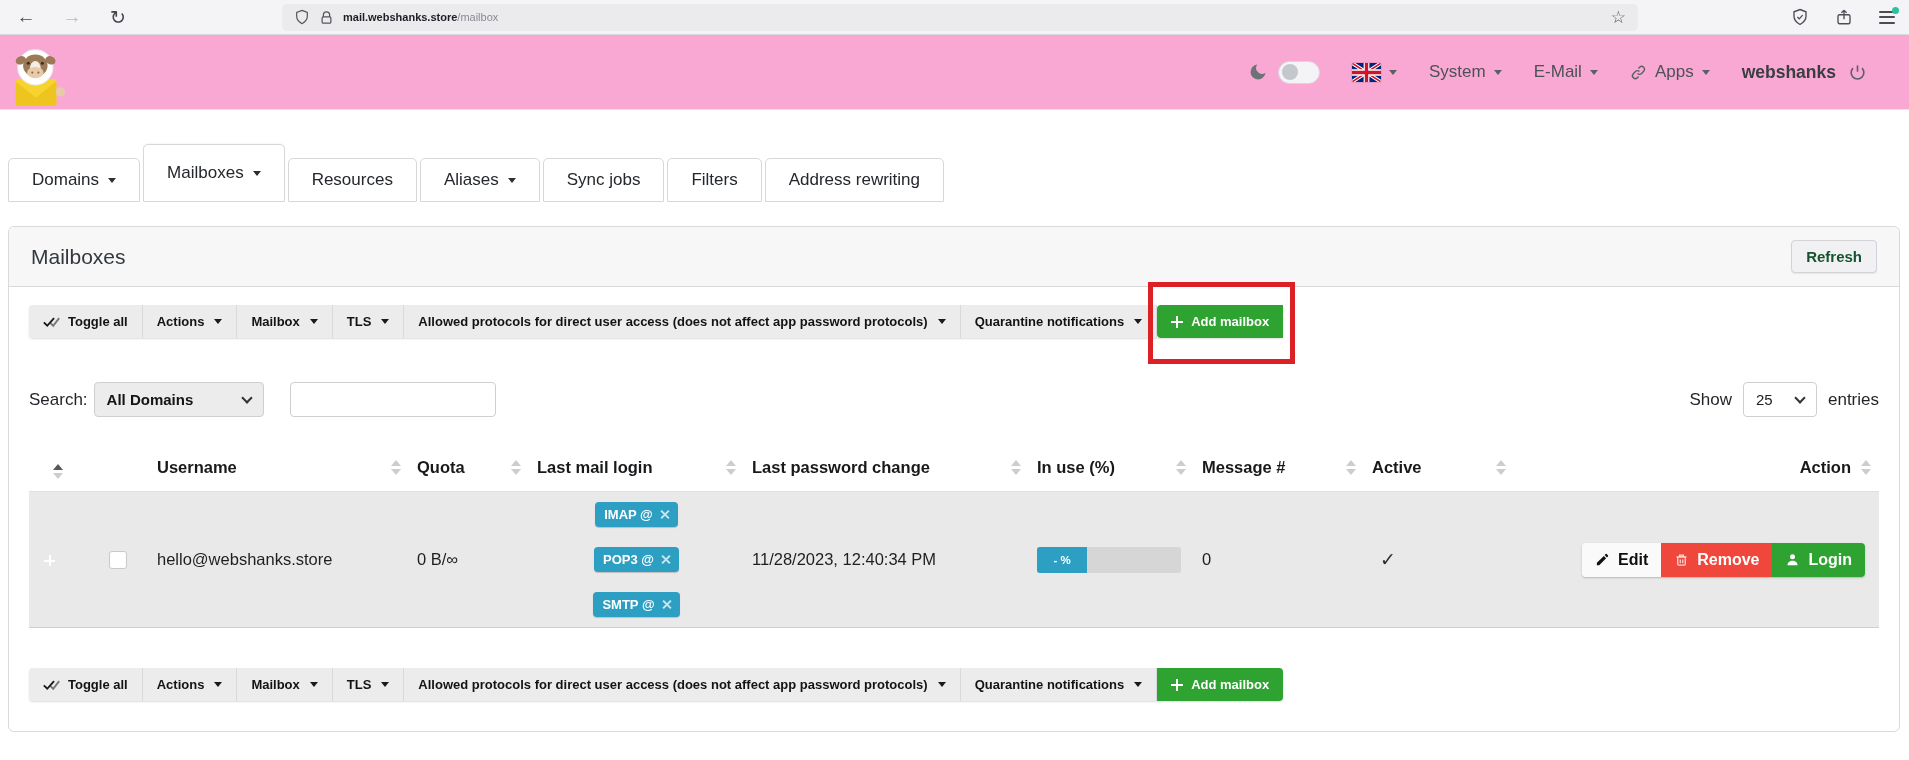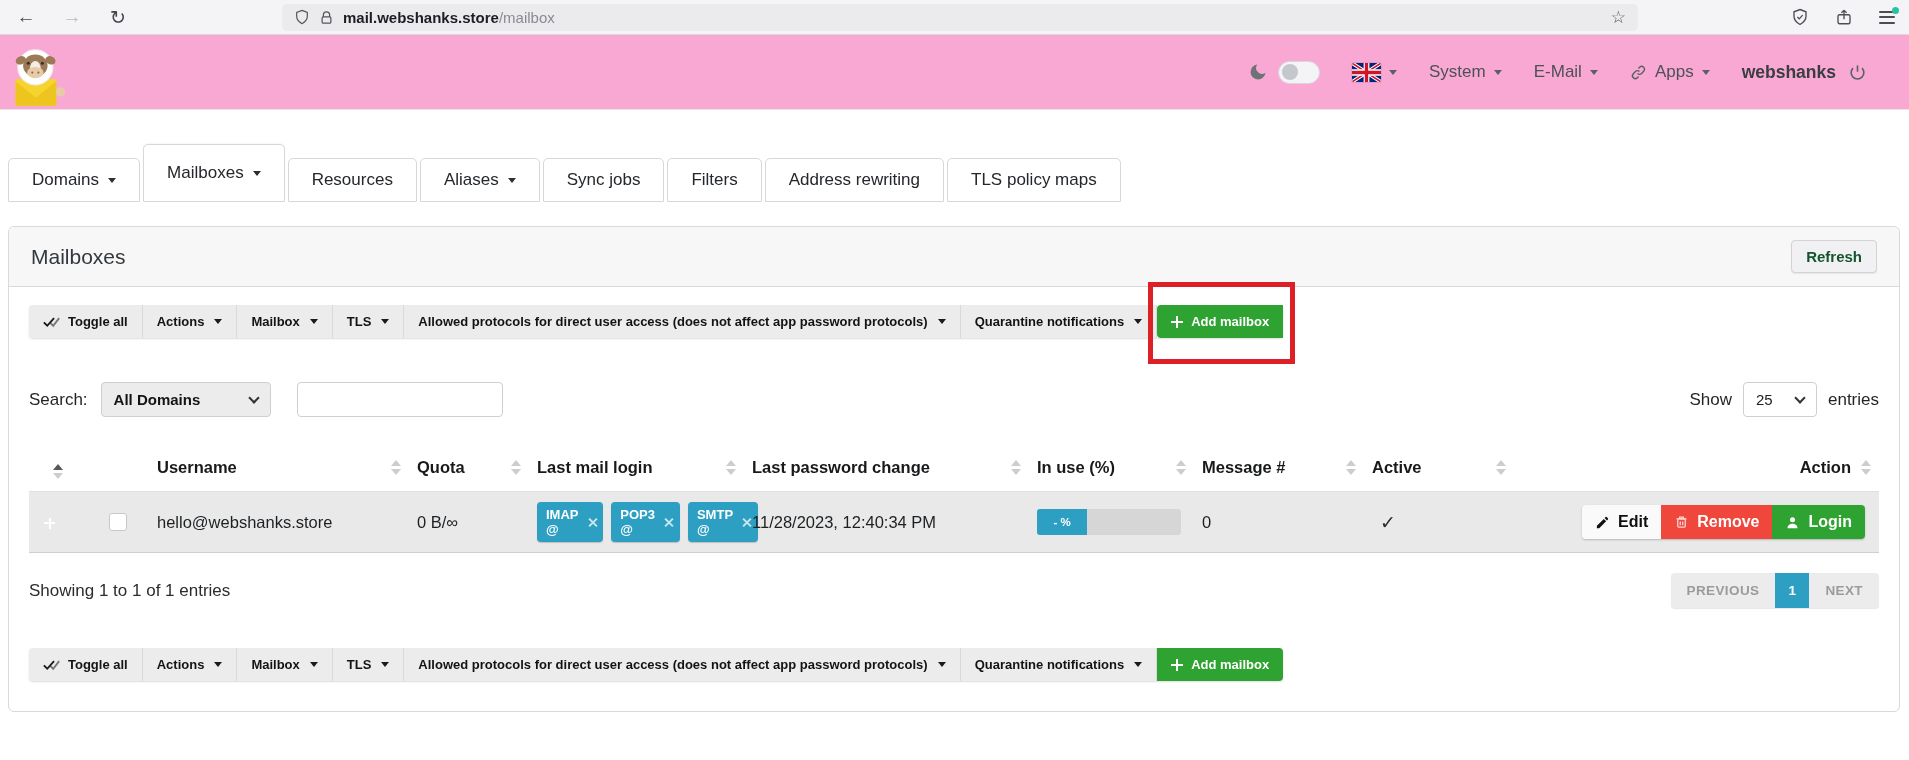--- a/index.html
+++ b/index.html
@@ -8,21 +8,21 @@
 
   
   .browser-bar{height:35px;background:#f4f4f6;border-bottom:1px solid #d9d9de;
     display:flex;align-items:center;padding:0 14px;}
   .nav-ic{font-size:19px;color:#45454e;width:24px;text-align:center;cursor:pointer;}
   .nav-ic.fwd{color:#b9b9c0;}
   .nav-ic + .nav-ic{margin-left:22px;}
   .url-pill{margin-left:152px;width:1356px;height:27px;background:#ebebee;border-radius:5px;
     display:flex;align-items:center;padding:0 12px;gap:9px;}
   .url-pill svg{flex:0 0 auto;}
-  .url-text{font-size:15px;color:#8a8a92;}
+  .url-text{font-size:11px;color:#8a8a92;}
   .url-host{color:#1d1d24;font-weight:700;}
   .url-star{margin-left:auto;font-size:17px;color:#55555e;cursor:pointer;}
   .chrome-right{margin-left:auto;display:flex;align-items:center;gap:26px;}
   .chrome-right .cic{position:relative;cursor:pointer;display:flex;}
   .burger{display:flex;flex-direction:column;gap:3.5px;}
   .burger i{display:block;width:16px;height:2px;background:#4c4c55;border-radius:1px;}
   .burger .dot{position:absolute;right:-4px;top:-4px;width:7px;height:7px;border-radius:50%;
     background:#2ac3a2;}
 
   
@@ -71,21 +71,21 @@
   .green-wrap{position:relative;display:inline-flex;}
   .annotation-box{position:absolute;left:-9px;right:-12px;top:-23px;bottom:-26px;
     border:5px solid #dc2026;pointer-events:none;z-index:6;}
   .plus-ic{position:relative;width:12px;height:12px;display:inline-block;}
   .plus-ic::before,.plus-ic::after{content:"";position:absolute;background:#fff;}
   .plus-ic::before{left:5px;top:0;width:2px;height:12px;}
   .plus-ic::after{left:0;top:5px;width:12px;height:2px;}
 
   
   .search-row{display:flex;align-items:center;margin-top:44px;font-size:17px;color:#1f2327;}
-  .domain-select{margin-left:13px;width:170px;height:35px;background:#ececec;border:1px solid #cfcfcf;
+  .domain-select{margin-left:6px;width:170px;height:35px;background:#ececec;border:1px solid #cfcfcf;
     border-radius:4px;display:flex;align-items:center;padding:0 12px;font-weight:700;font-size:15px;
     color:#141414;cursor:pointer;}
   .chev{width:8px;height:8px;border-right:2px solid #333;border-bottom:2px solid #333;
     transform:rotate(45deg);margin-left:auto;margin-top:-4px;}
   .search-input{margin-left:26px;width:206px;height:35px;border:1px solid #cfcfcf;border-radius:4px;
     background:#fff;padding:0 10px;font-size:15px;font-family:inherit;}
   .show-group{margin-left:auto;display:flex;align-items:center;gap:11px;}
   .page-size{width:74px;height:35px;border:1px solid #cfcfcf;border-radius:4px;background:#fff;
     display:flex;align-items:center;padding:0 12px;font-size:15px;color:#222;cursor:pointer;}
 
@@ -102,21 +102,21 @@
   tr.data-row{background:#e9e9e9;}
   tr.data-row td{border-top:1px solid #e0e0e0;border-bottom:1px solid #cfcfcf;}
   td{padding:10px 8px;vertical-align:middle;font-size:16.5px;color:#1d2023;}
   .expand-btn{width:21px;height:21px;background:#8f9296;border-radius:3px;position:relative;
     box-shadow:0 1px 1px rgba(0,0,0,.25);cursor:pointer;margin-left:2px;}
   .expand-btn::before,.expand-btn::after{content:"";position:absolute;background:#fff;}
   .expand-btn::before{left:9.5px;top:5px;width:2px;height:11px;}
   .expand-btn::after{left:5px;top:9.5px;width:11px;height:2px;}
   .rowcheck{width:18px;height:18px;background:#fff;border:1px solid #c9c9c9;border-radius:3px;
     cursor:pointer;margin:0 auto;display:block;}
-  .badges{display:flex;flex-direction:row;align-items:center;gap:8px;}
+  .badges{display:flex;flex-direction:column;align-items:center;gap:20px;}
   .badge{background:#2d9fc2;color:#fff;font-weight:700;font-size:13px;padding:5px 9px;border-radius:4px;
     display:inline-flex;align-items:center;gap:7px;box-shadow:0 1px 1px rgba(0,0,0,.18);cursor:pointer;}
   .xic{position:relative;width:9px;height:9px;display:inline-block;opacity:.75;}
   .xic::before,.xic::after{content:"";position:absolute;left:4px;top:-1px;width:2px;height:11px;background:#fff;}
   .xic::before{transform:rotate(45deg);} .xic::after{transform:rotate(-45deg);}
   .pbar{width:144px;height:26px;background:#d6d6d6;border-radius:3px;overflow:hidden;display:flex;}
   .pfill{width:50px;background:#2d9fc2;color:#fff;font-size:11.5px;font-weight:700;
     display:flex;align-items:center;justify-content:center;}
   .active-check{font-size:19px;color:#2b2e31;padding-left:8px;}
   td.action-cell{text-align:right;padding-right:14px;}
@@ -253,23 +253,20 @@
       <span class="caret"></span>
     </div>
   <div class="tab">
       <span>Sync jobs</span>
     </div>
   <div class="tab">
       <span>Filters</span>
     </div>
   <div class="tab">
       <span>Address rewriting</span>
-    </div>
-  <div class="tab">
-      <span>TLS policy maps</span>
     </div>
 </div>
 
 <div class="panel">
   <div class="panel-header">
     <span class="panel-title">Mailboxes</span>
     <button class="refresh-btn">Refresh</button>
   </div>
   <div class="panel-body">
 
@@ -479,28 +476,20 @@
                   </svg>
               <span>Login</span>
             </span>
           </span>
         </td>
       </tr>
     </tbody>
       </table>
 
     
-    <div class="footer-row">
-      <span class="showing">Showing 1 to 1 of 1 entries</span>
-      <span class="pgroup">
-        <span class="pbtn">PREVIOUS</span>
-        <span class="pbtn current">1</span>
-        <span class="pbtn">NEXT</span>
-      </span>
-    </div>
 
     
     <div class="btn-toolbar toolbar-bottom">
       <span class="tbtn">
         <svg width="17" height="13" viewBox="0 0 20 14" fill="none" stroke="#17191b" stroke-width="2.2">
             <path d="M1 8l4 4L13 3"></path>
             <path d="M8 8l4 4 7-9" opacity="0.55"></path>
           </svg>
         <span>Toggle all</span>
       </span>

